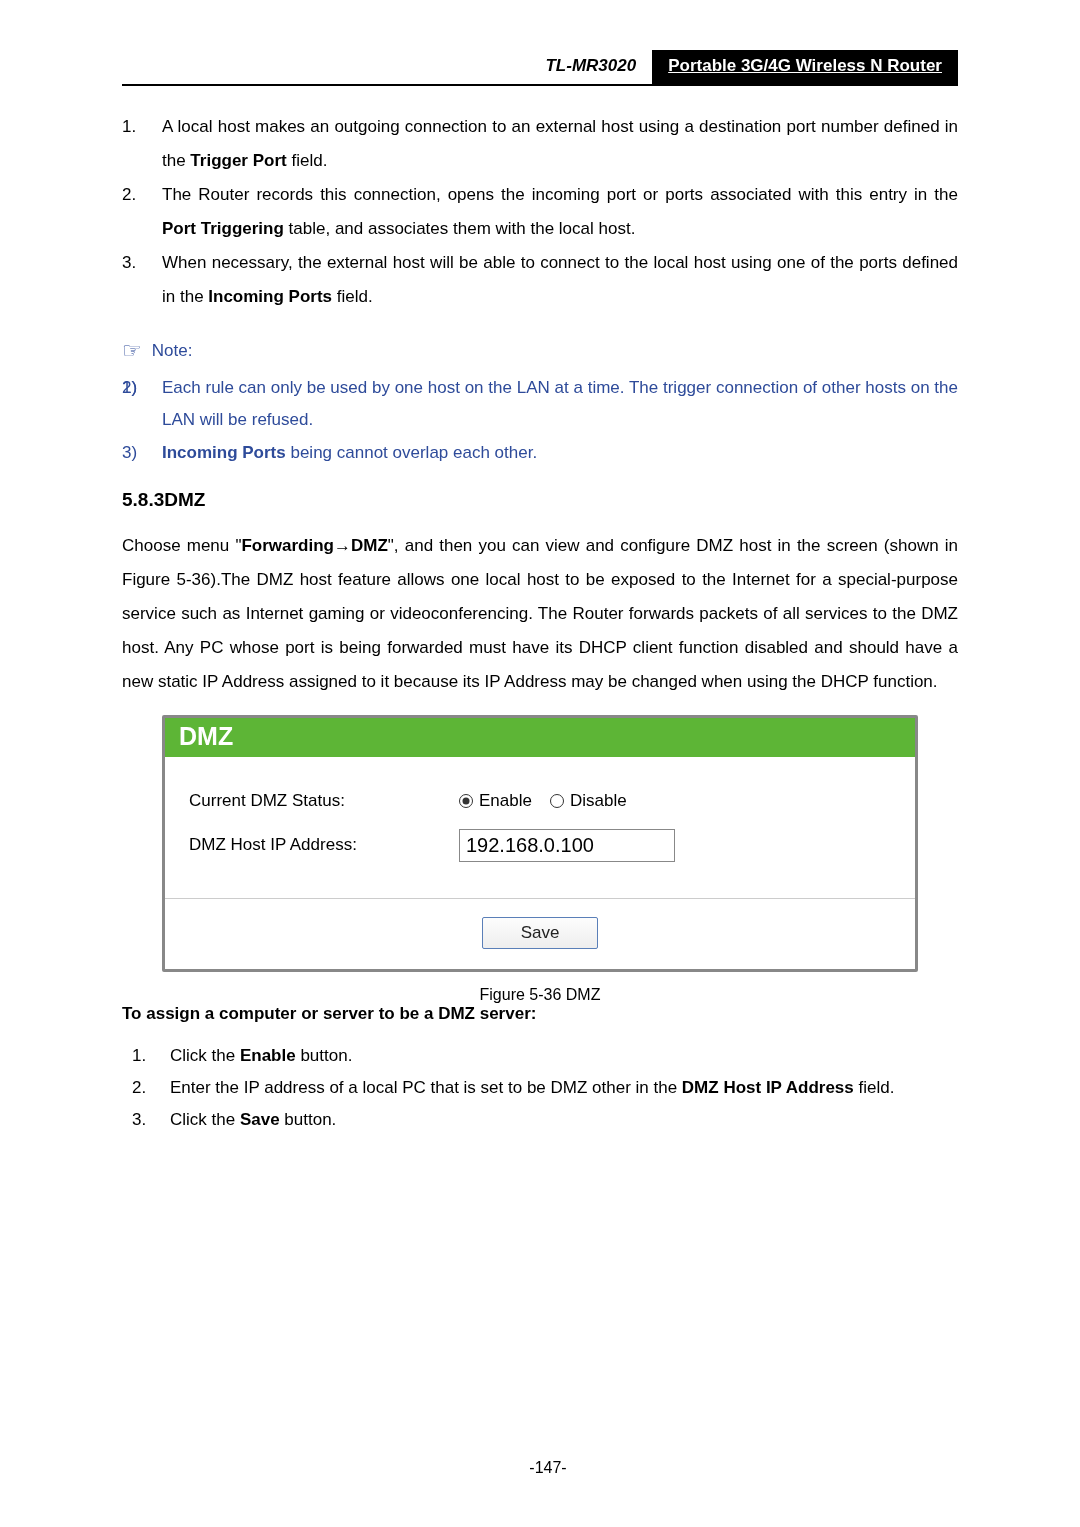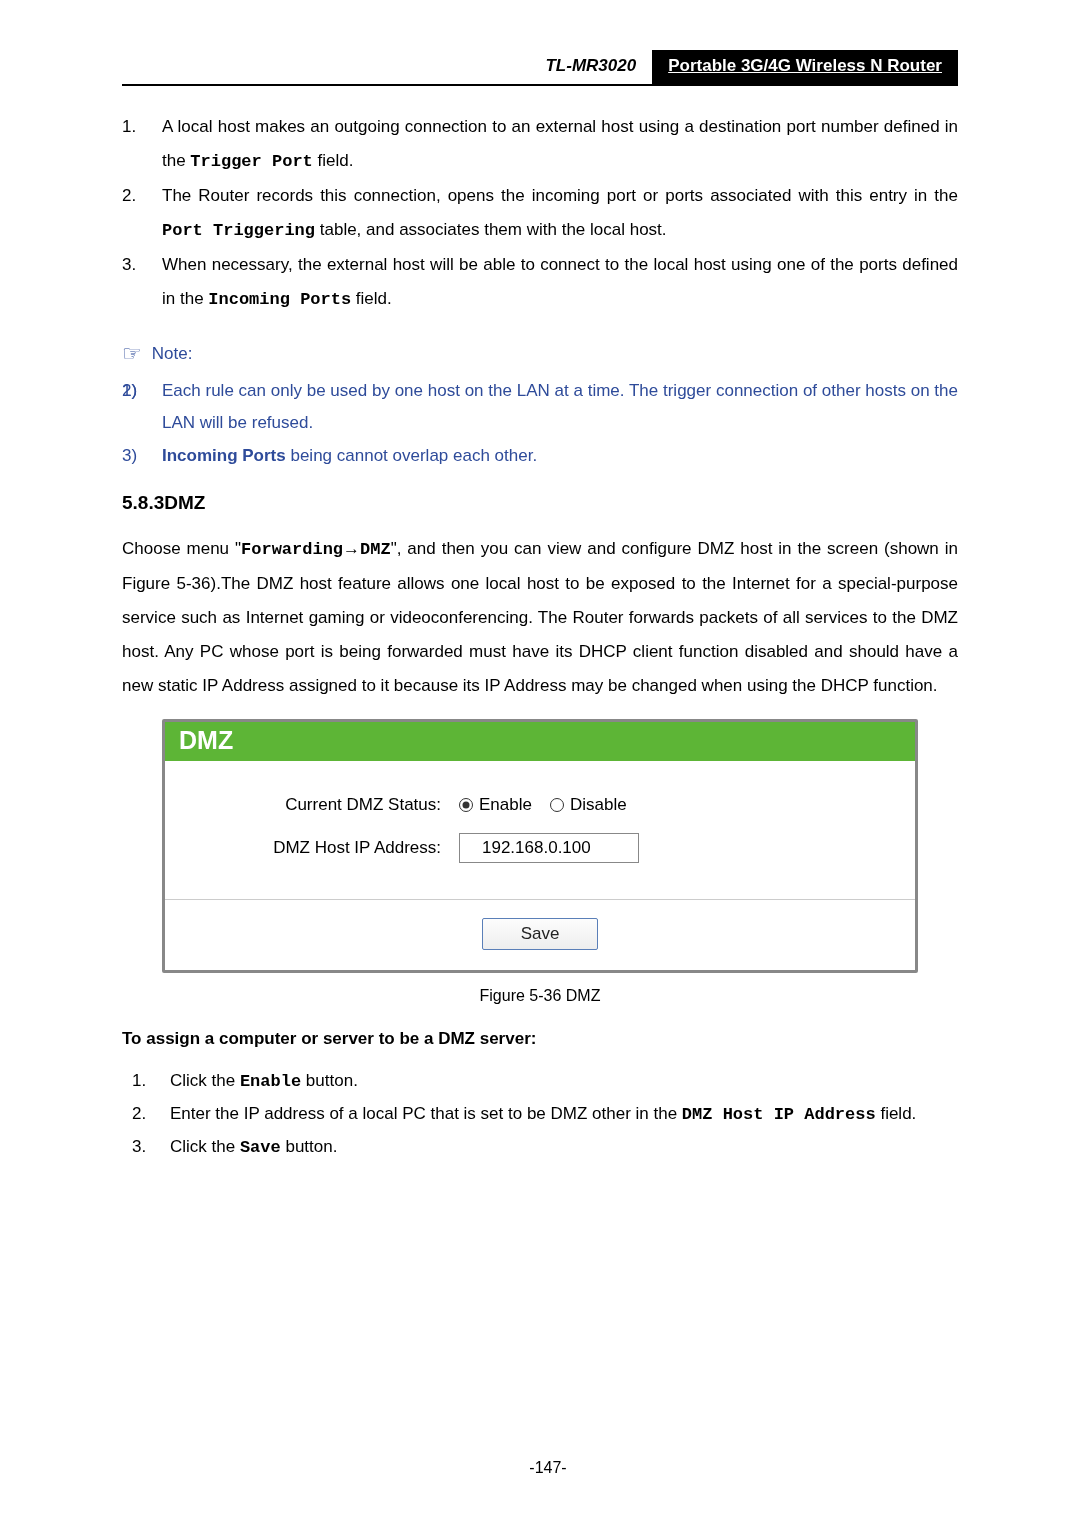--- a/index.html
+++ b/index.html
@@ -117,35 +117,35 @@
     .dmz-body {
       padding: 34px 24px 8px 24px;
     }
     .dmz-row {
       display: flex;
       align-items: center;
       margin-bottom: 18px;
     }
     .dmz-label {
       width: 270px;
-      text-align: right;
+      text-align: left;
       font-size: 17px;
       font-family: Arial, sans-serif;
       padding-right: 18px;
     }
     .dmz-val {
       font-size: 17px;
       display: flex;
       align-items: center;
       gap: 6px;
     }
     .dmz-input {
-      font-size: 17px;
-      padding: 4px 22px;
-      width: 180px;
+      font-size: 20px;
+      padding: 4px 6px;
+      width: 216px;
       border: 1px solid #888;
       font-family: Arial, sans-serif;
     }
     .radio-circle {
       display: inline-block;
       width: 14px;
       height: 14px;
       border: 1.5px solid #333;
       border-radius: 50%;
       position: relative;
@@ -174,21 +174,20 @@
       background: linear-gradient(#fdfdfd, #eee);
       padding: 5px 38px;
       font-size: 17px;
       font-family: Arial, sans-serif;
       color: #222;
       border-radius: 2px;
     }
     .figure-caption {
       text-align: center;
       font-size: 16px;
-      margin-bottom: 24px;
     }
     .assign-heading {
       font-weight: bold;
       font-size: 17px;
       margin-bottom: 16px;
     }
     ol.assign-list {
       list-style: none;
     }
     ol.assign-list > li {
@@ -204,21 +203,21 @@
       left: 0;
     }
     .page-number {
       position: absolute;
       bottom: 50px;
       width: 100%;
       left: 8px;
       text-align: center;
       font-size: 16px;
     }
-    b { font-weight: bold; font-family: Liberation Mono, monospace; }
+    b { font-weight: bold; }
   </style>
 </head>
 <body>
 
 <div class="page">
   <div class="header-bar">
     <div class="header-model">TL-MR3020</div>
     <div class="header-title">Portable 3G/4G Wireless N Router</div>
   </div>
 

